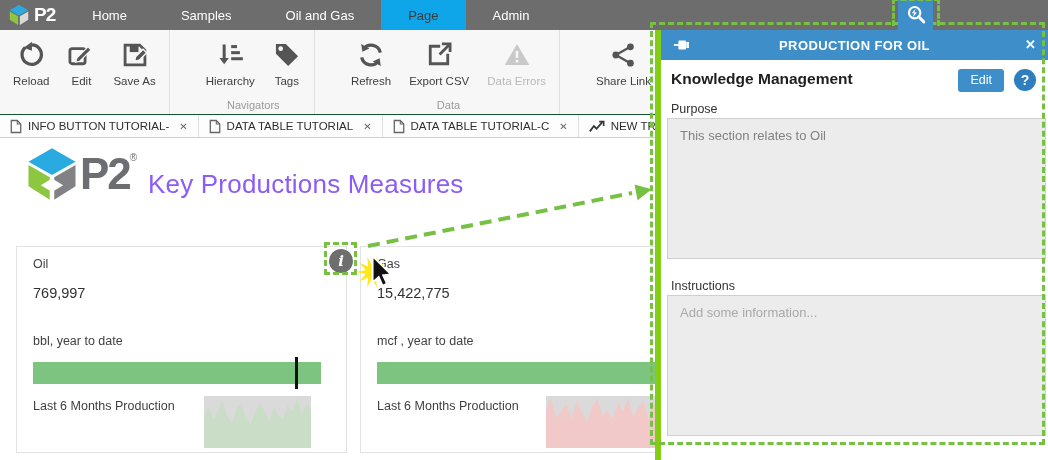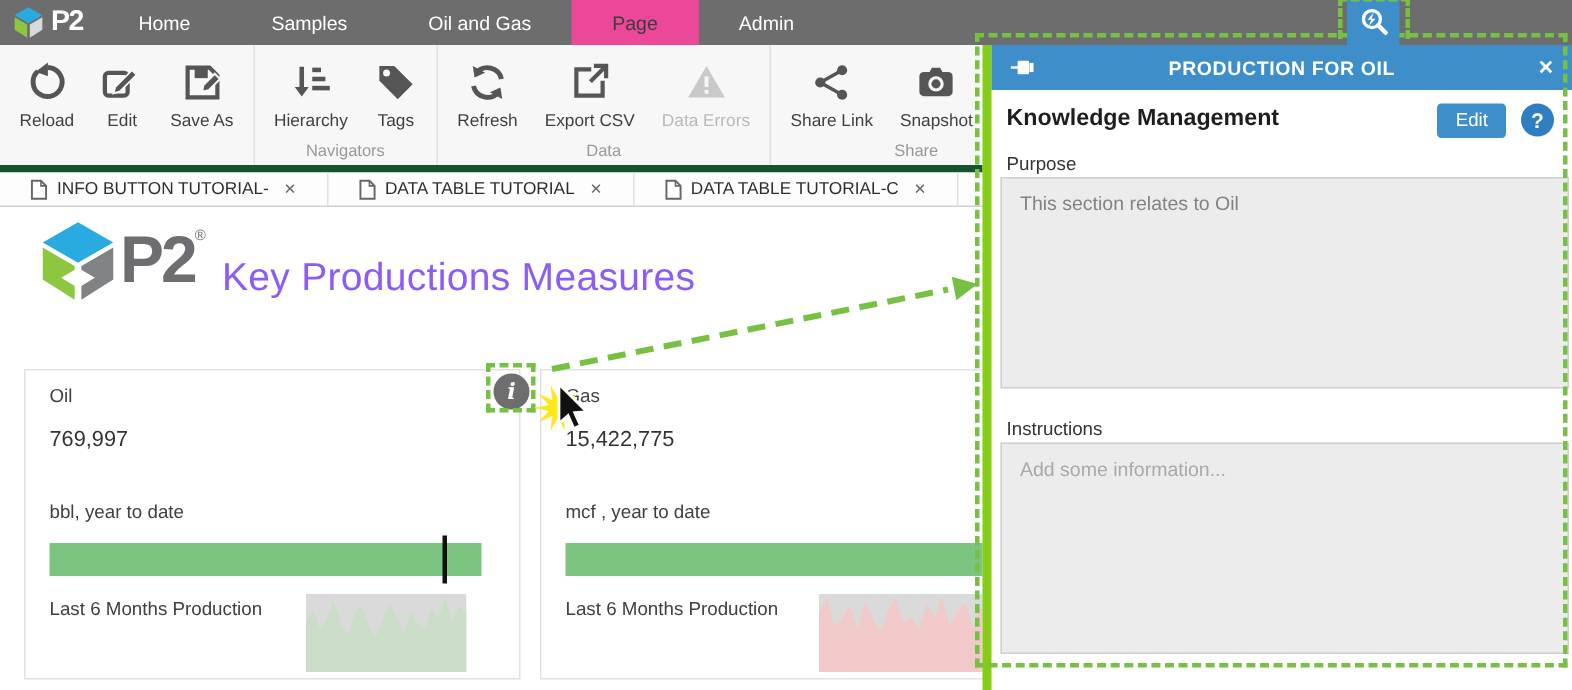--- a/index.html
+++ b/index.html
@@ -6,45 +6,45 @@
   html,body { width:1048px; height:460px; overflow:hidden; background:#fff;
               font-family:"Liberation Sans", sans-serif; }
 
   
   .navbar { position:absolute; left:0; top:0; width:1048px; height:30px;
             background:#6d6d6d; display:flex; align-items:stretch; z-index:5; }
   .nav-logo { display:flex; align-items:center; padding:0 10px 0 8px; gap:4px; }
   .nav-logo-text { color:#fff; font-weight:bold; font-size:19px; letter-spacing:-1px; }
   .nav-item { color:#ffffff; font-size:13px; display:flex; align-items:center;
               padding:0 27px; cursor:default; }
-  .nav-item.active { background:#ec4899; color:#3c3c3c; }
+  .nav-item.active { background:#0ea5e9; color:#3c3c3c; }
   .nav-search { position:absolute; left:898px; top:0; width:35px; height:30px;
                 background:#3d8ec9; display:flex; align-items:center; justify-content:center;
                 z-index:25; }
   .nav-sep { position:absolute; left:950px; top:7px; width:1px; height:16px; background:#9b9b9b; }
   .nav-user { position:absolute; left:962px; top:0; height:30px; line-height:30px;
               color:#f1f1f1; font-size:13px; }
 
   
   .toolbar { position:absolute; left:0; top:30px; width:900px; height:85px;
-             background:#f7f7f7; border-bottom:5px solid #14532d; display:flex; }
+             background:#f7f7f7; border-bottom:1px solid #14532d; display:flex;gap:23px; }
   .tb-group { display:flex; flex-direction:column; border-right:1px solid #e0e0e0;
               padding:6px 4px 0; }
   .tb-row { display:flex; flex:1; }
   .tb-btn { display:flex; flex-direction:column; align-items:center; padding:2px 9px 0;
             min-width:46px; }
   .tb-icon { height:34px; display:flex; align-items:center; justify-content:center; }
   .tb-label { font-size:11.5px; color:#3f3f3f; margin-top:3px; white-space:nowrap; }
   .tb-btn.disabled .tb-label { color:#b9b9b9; }
   .tb-glabel { text-align:center; font-size:11px; color:#999; padding:3px 0 4px; height:18px; }
 
   
   .tabbar { position:absolute; left:0; top:115px; width:1048px; height:23px;
             background:#fdfdfd; border-bottom:1px solid #cfcfcf; display:flex; }
-  .tab { display:flex; align-items:center; padding:0 20px; border-right:1px solid #e0e0e0;
+  .tab { display:flex; align-items:center; padding:0 10px; border-right:1px solid #e0e0e0;
          font-size:11.5px; color:#2e2e2e; white-space:nowrap; }
   .tab .ticon { margin-right:6px; display:flex; }
   .tab .tclose { margin-left:10px; color:#666; font-size:10px; }
 
   
   .content { position:absolute; left:0; top:138px; width:1048px; height:322px; background:#fff; }
   .brand { position:absolute; left:24px; top:8px; display:flex; align-items:flex-start; }
   .brand-text { font-size:44px; font-weight:bold; color:#6d6e71; letter-spacing:-2px; line-height:56px; }
   .brand-reg { font-size:10px; color:#6d6e71; margin-top:6px; }
   .page-heading { position:absolute; left:148px; top:18px; font-size:26px; color:#8b5cf6;

